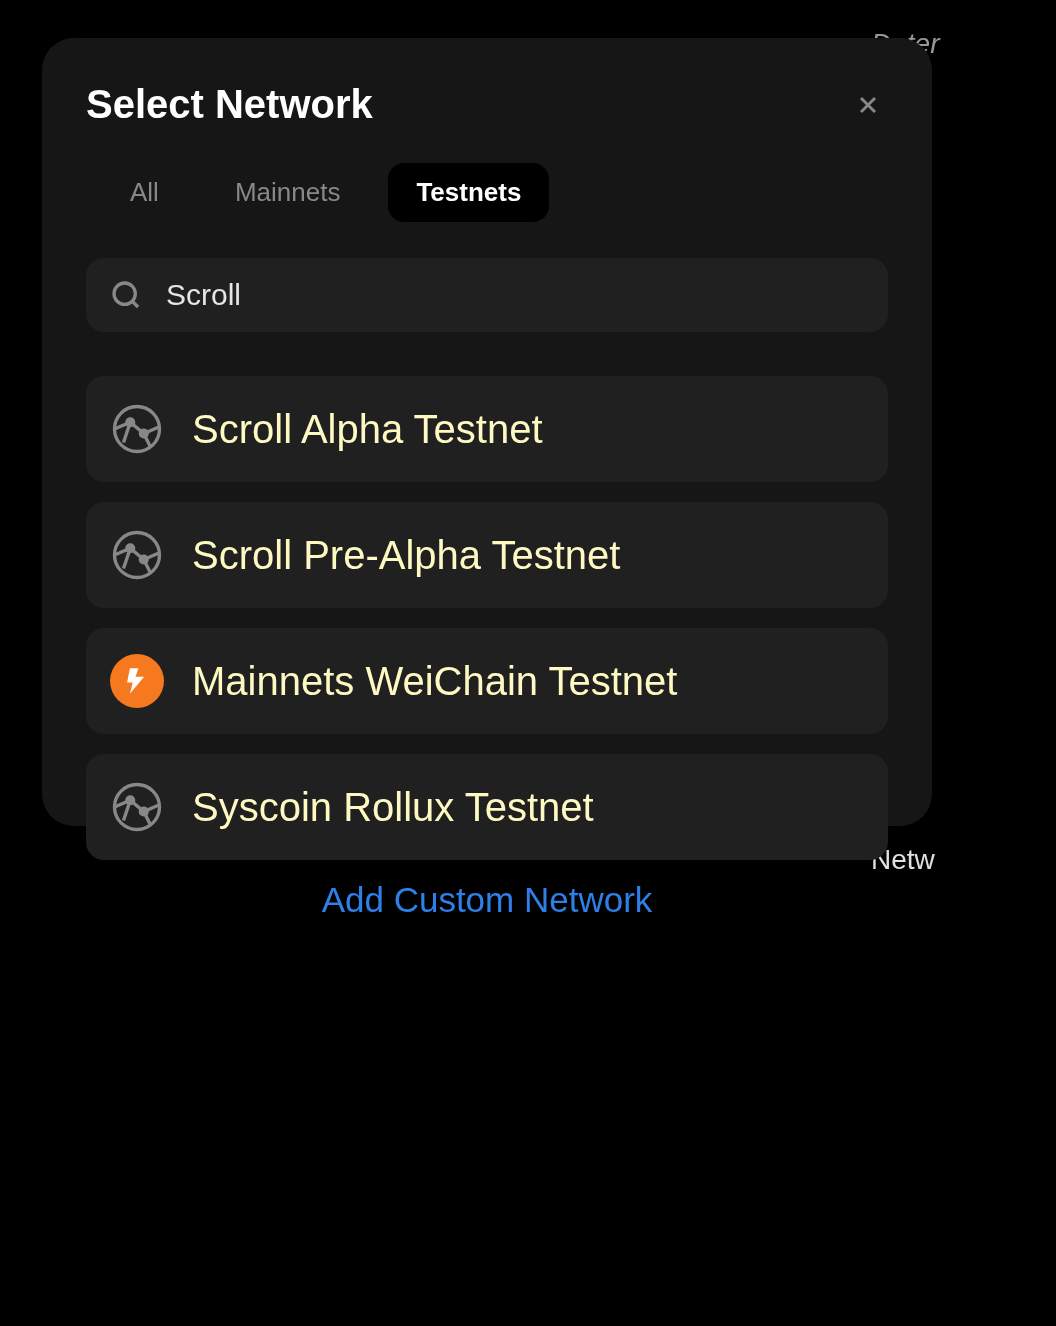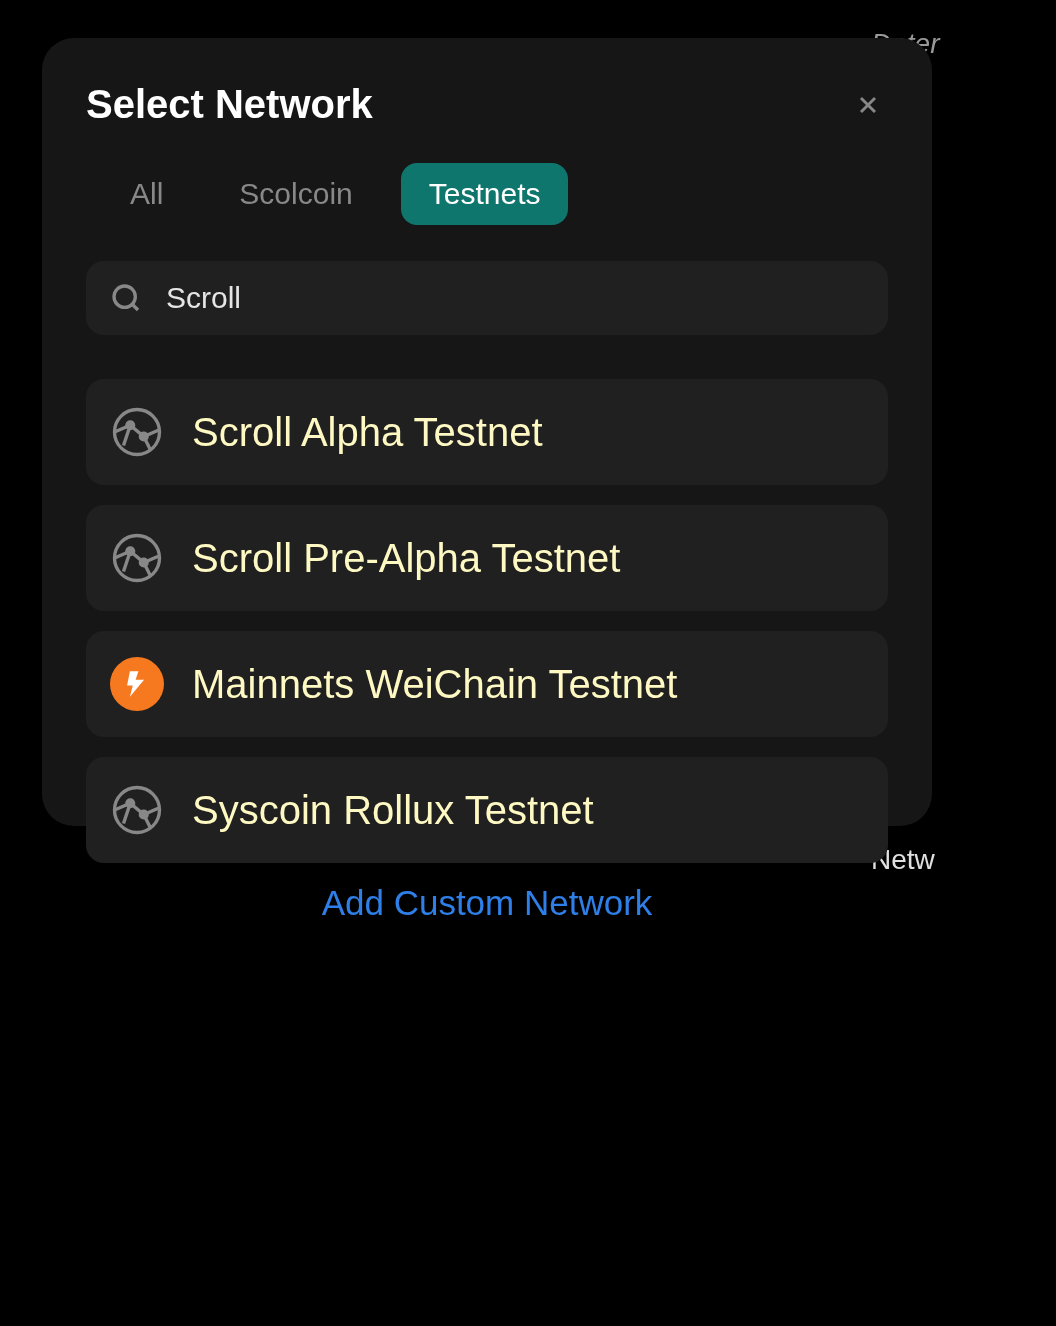--- a/index.html
+++ b/index.html
@@ -86,31 +86,31 @@
 
     .tabs {
       display: flex;
       gap: 20px;
       margin-bottom: 36px;
       padding-left: 16px;
     }
 
     .tab {
       padding: 14px 28px;
-      font-size: 30px;
+      font-size: 26px;
       color: #888;
       cursor: pointer;
       border-radius: 16px;
       text-align: center;
     }
 
     .tab.active {
-      background: #0f766e;
+      background: #000000;
       color: #fff;
-      font-weight: 400;
+      font-weight: 700;
     }
 
     .search-box {
       background: #202020;
       border-radius: 18px;
       padding: 20px 24px;
       display: flex;
       align-items: center;
       gap: 24px;
       margin-bottom: 44px;
@@ -231,21 +231,21 @@
     <div class="close-btn">
       <svg viewBox="0 0 24 24" fill="none" stroke="currentColor" stroke-width="2.5">
         <line x1="18" y1="6" x2="6" y2="18"></line>
         <line x1="6" y1="6" x2="18" y2="18"></line>
       </svg>
     </div>
   </div>
 
   <div class="tabs">
     <div class="tab">All</div>
-    <div class="tab">Scolcoin</div>
+    <div class="tab">Mainnets</div>
     <div class="tab active">Testnets</div>
   </div>
 
   <div class="search-box">
     <svg class="search-icon" viewBox="0 0 24 24" fill="none" stroke="currentColor" stroke-width="2.5">
       <circle cx="11" cy="11" r="8"></circle>
       <line x1="21" y1="21" x2="16.65" y2="16.65"></line>
     </svg>
     <input type="text" class="search-input" value="Scroll" style="">
   </div>

